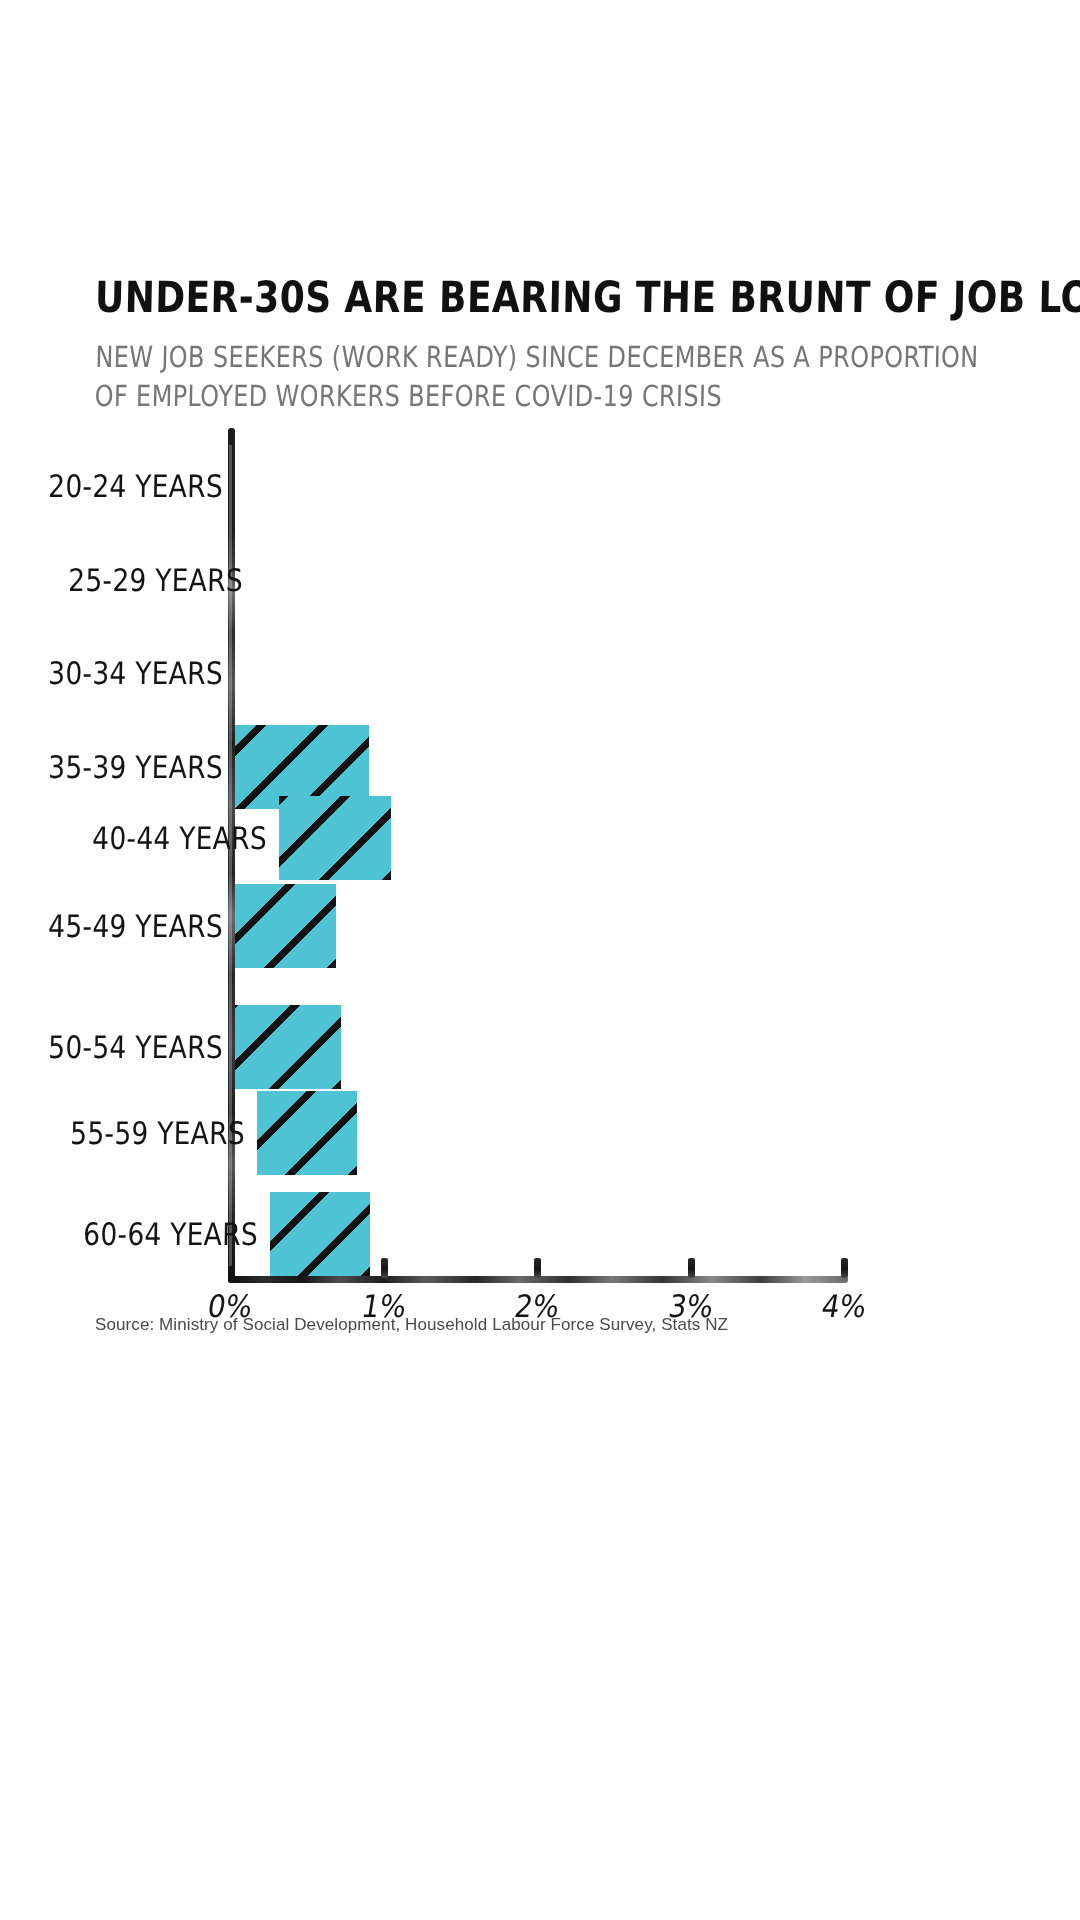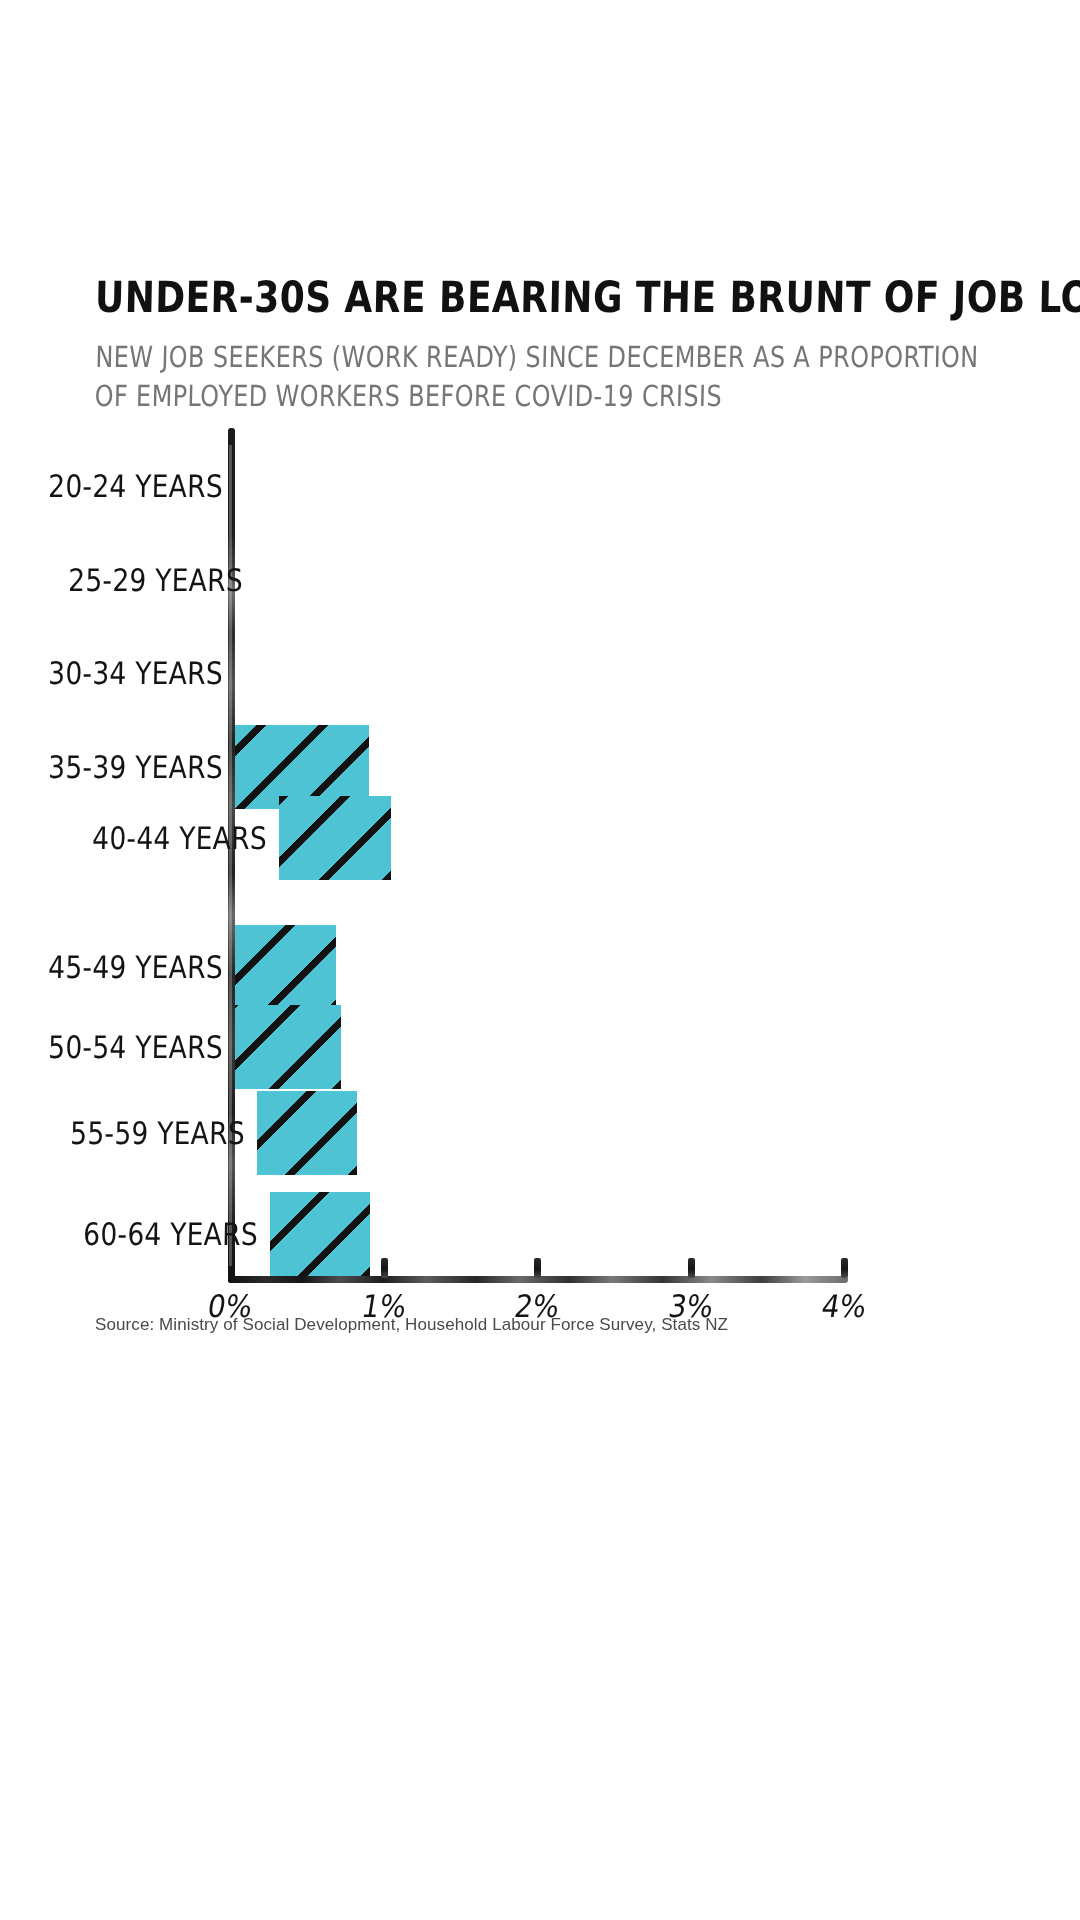--- a/index.html
+++ b/index.html
@@ -160,21 +160,21 @@
           <div class="ylabel" style="top: 26px;">30-34 YEARS</div>
         </div>
         <div class="row" style="top: 302.5px; height: 88px;">
           <div class="ylabel" style="top: 26px;">35-39 YEARS</div>
           <div class="bar" style="width: 133.545px; top: 2px;"></div>
         </div>
         <div class="row" style="top: 374px; height: 88px; margin-left: 44px;">
           <div class="ylabel" style="top: 26px;">40-44 YEARS</div>
           <div class="bar" style="width: 112.055px; top: 2px;"></div>
         </div>
-        <div class="row" style="top: 503px; height: 88px;">
+        <div class="row" style="top: 462px; height: 88px;">
           <div class="ylabel" style="top: 26px;">45-49 YEARS</div>
           <div class="bar" style="width: 101.31px; top: 2px;"></div>
         </div>
         <div class="row" style="top: 583px; height: 88px;">
           <div class="ylabel" style="top: 26px;">50-54 YEARS</div>
           <div class="bar" style="width: 105.915px; top: 2px;"></div>
         </div>
         <div class="row" style="top: 669px; height: 88px; margin-left: 22px;">
           <div class="ylabel" style="top: 26px;">55-59 YEARS</div>
           <div class="bar" style="width: 99.775px; top: 2px;"></div>

